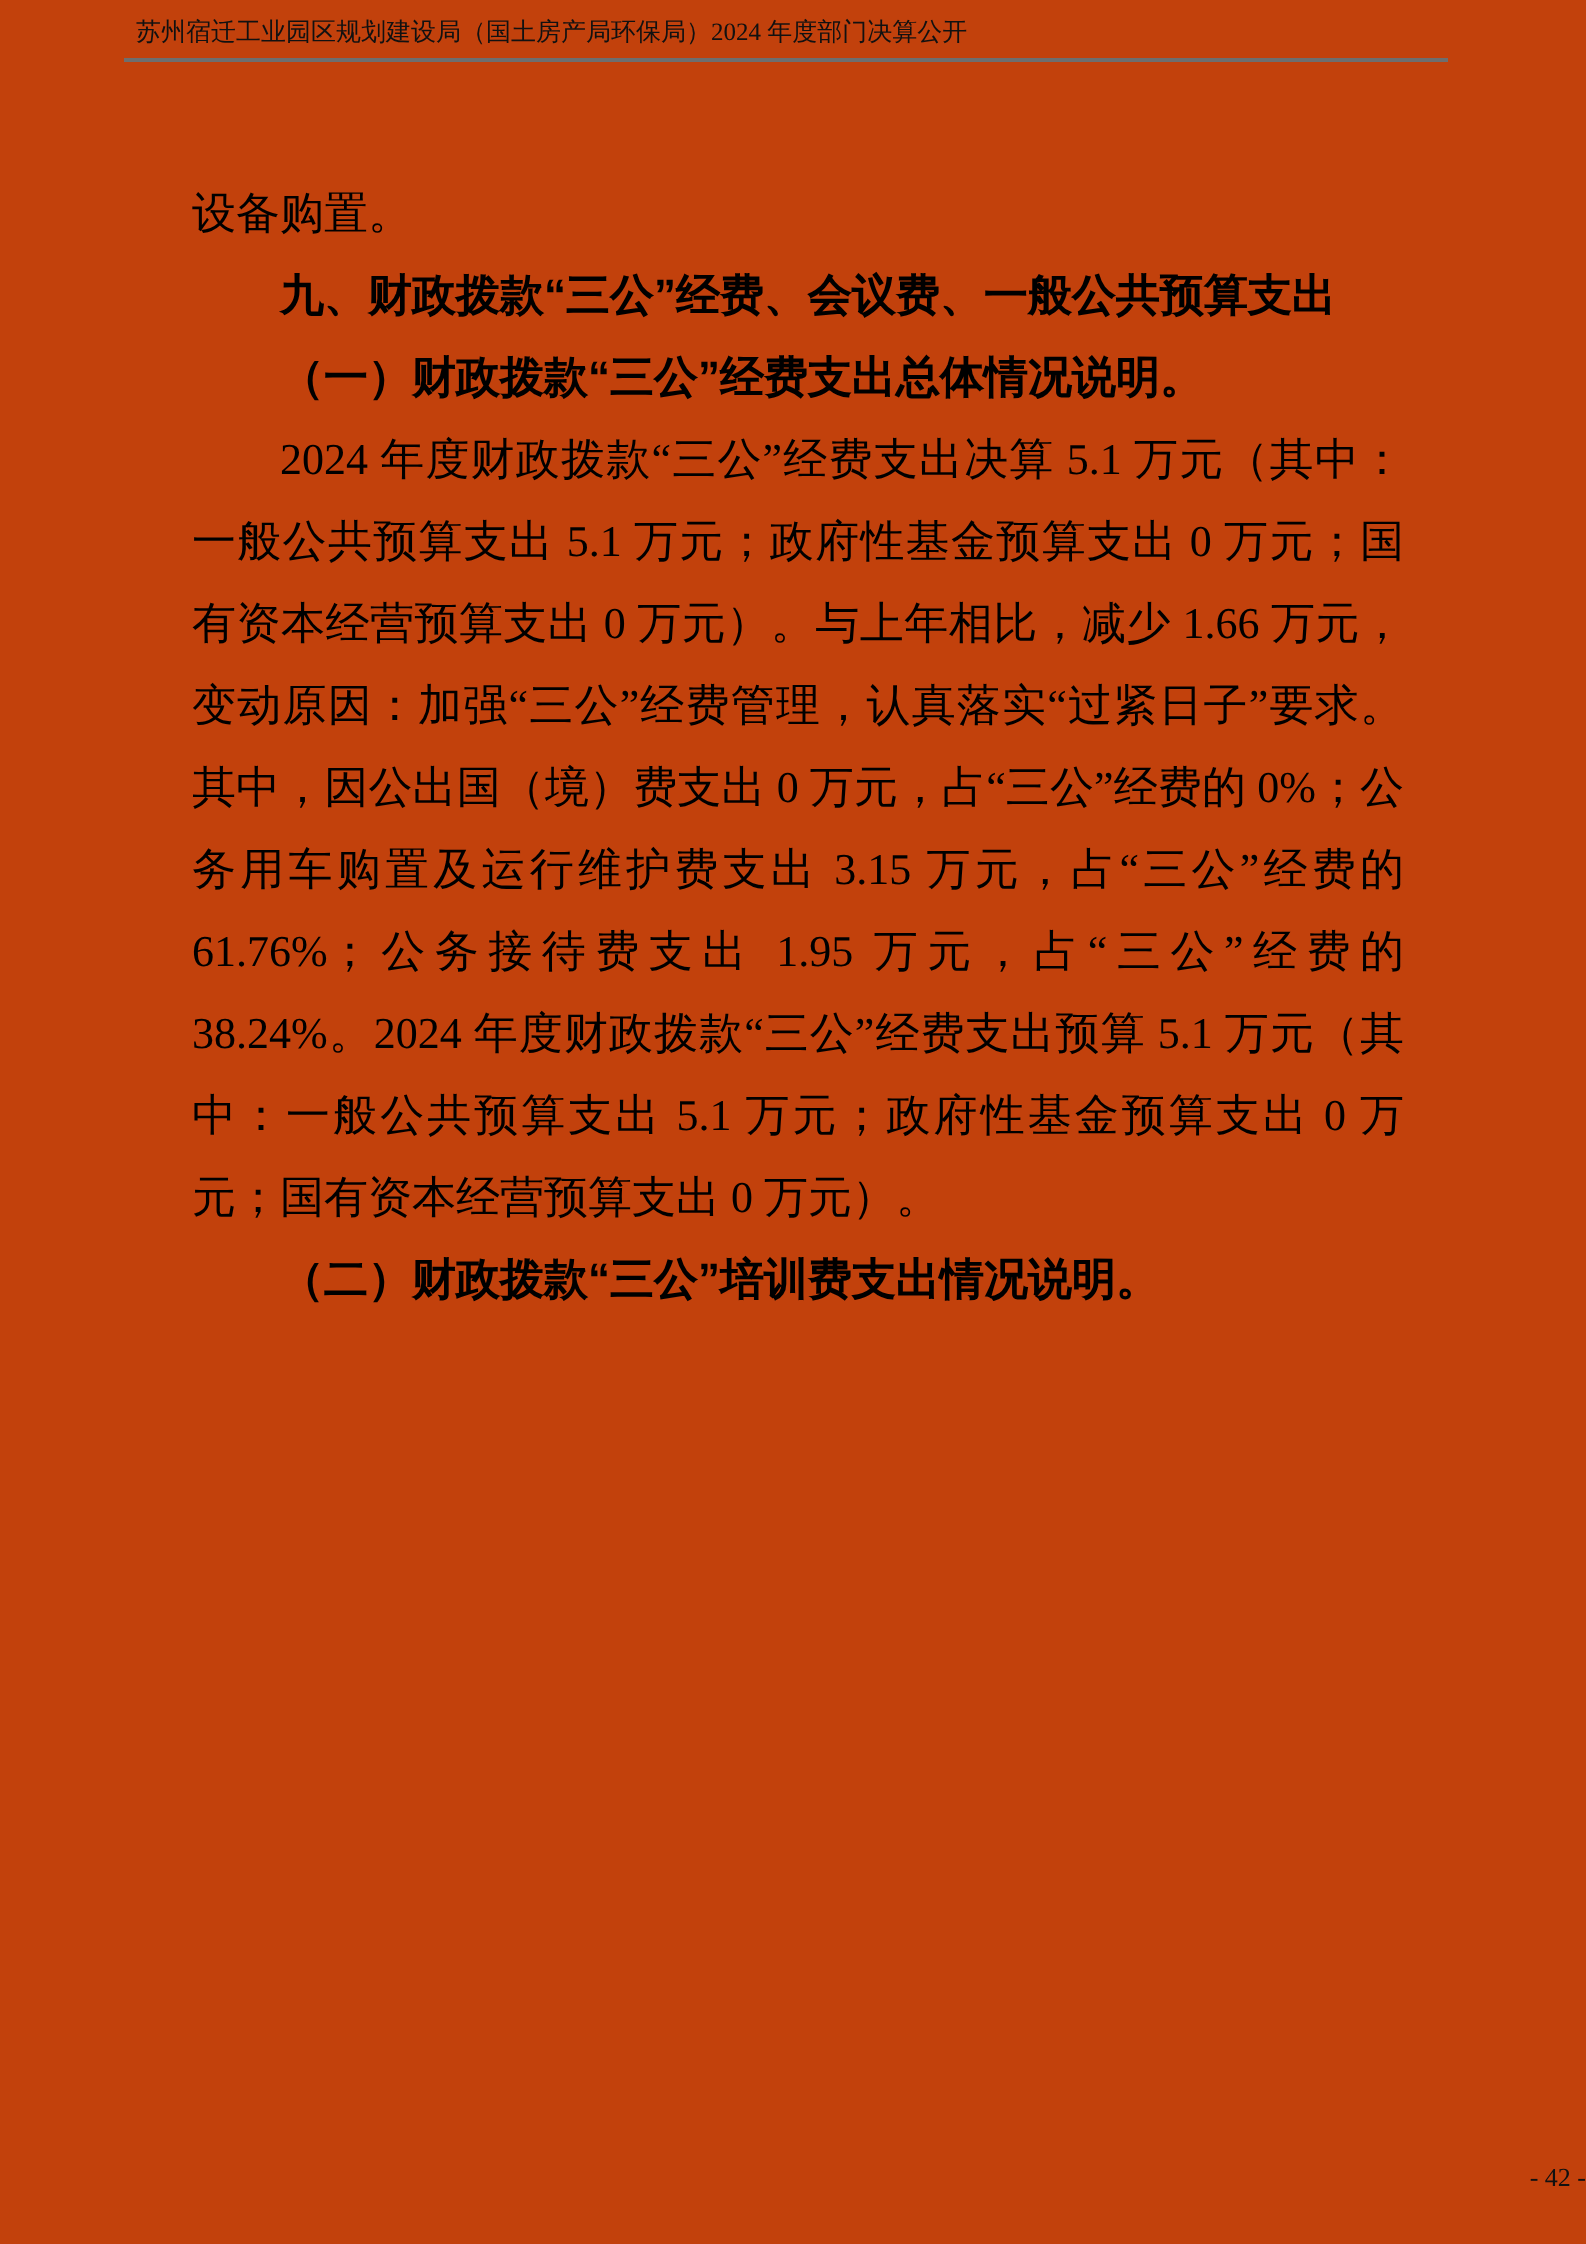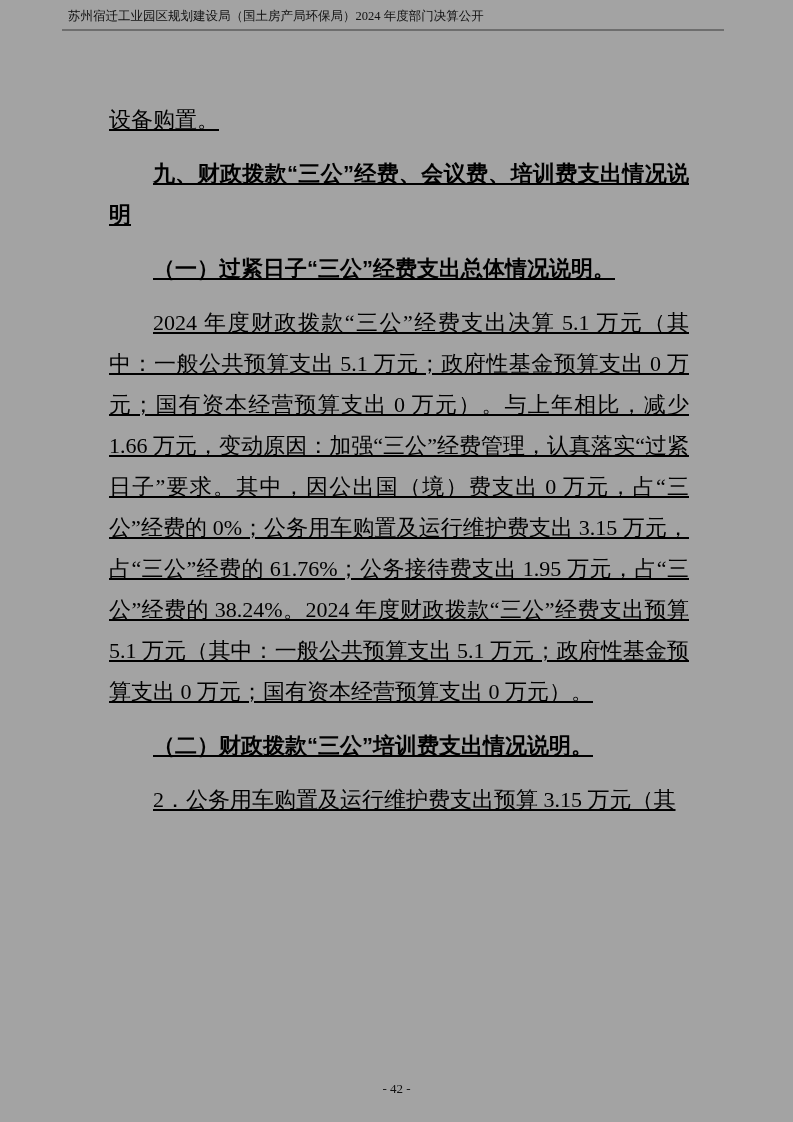--- a/index.html
+++ b/index.html
@@ -4,21 +4,21 @@
 <style>
   html, body {
     margin: 0;
     padding: 0;
     background: #ffffff;
   }
   .page {
     position: relative;
     width: 793px;
     height: 1122px;
-    background: #a3a3a3;
+    background: #c2410c;
     font-family: "Liberation Serif", "DejaVu Serif", serif;
     color: #000000;
     overflow: hidden;
   }
   .doc-header {
     position: absolute;
     left: 62px;
     top: 8px;
     width: 662px;
     padding-bottom: 5px;
@@ -36,56 +36,54 @@
     position: absolute;
     left: 96px;
     top: 86px;
     width: 606px;
     font-size: 22px;
     line-height: 41px;
     text-align: justify;
     text-justify: inter-ideograph;
   }
   .content p {
-    margin: 13px;
-    text-decoration: underline;
+    margin: 0;
   }
   .indent {
     text-indent: 44px;
   }
   .heading {
     font-weight: bold;
     font-family: "Liberation Sans", "DejaVu Sans", sans-serif;
   }
   .doc-footer {
     position: absolute;
     left: 0;
     top: 1080px;
     width: 793px;
-    text-align: center;
+    text-align: right;
     font-size: 13px;
     line-height: 18px;
     color: #111111;
   }
 </style>
 </head>
 <body>
 
 <div class="page">
 
   <div class="doc-header">
     <span class="doc-header-title">苏州宿迁工业园区规划建设局（国土房产局环保局）2024 年度部门决算公开</span>
   </div>
 
   <div class="content">
     <p class="body">设备购置。</p>
-    <p class="heading indent">九、财政拨款“三公”经费、会议费、培训费支出情况说明</p>
-    <p class="heading indent">（一）过紧日子“三公”经费支出总体情况说明。</p>
+    <p class="heading indent">九、财政拨款“三公”经费、会议费、一般公共预算支出</p>
+    <p class="heading indent">（一）财政拨款“三公”经费支出总体情况说明。</p>
     <p class="body indent">2024 年度财政拨款“三公”经费支出决算 5.1 万元（其中：一般公共预算支出 5.1 万元；政府性基金预算支出 0 万元；国有资本经营预算支出 0 万元）。与上年相比，减少 1.66 万元，变动原因：加强“三公”经费管理，认真落实“过紧日子”要求。其中，因公出国（境）费支出 0 万元，占“三公”经费的 0%；公务用车购置及运行维护费支出 3.15 万元，占“三公”经费的 61.76%；公务接待费支出 1.95 万元，占“三公”经费的 38.24%。2024 年度财政拨款“三公”经费支出预算 5.1 万元（其中：一般公共预算支出 5.1 万元；政府性基金预算支出 0 万元；国有资本经营预算支出 0 万元）。</p>
     <p class="heading indent">（二）财政拨款“三公”培训费支出情况说明。</p>
-    <p class="body indent">2．公务用车购置及运行维护费支出预算 3.15 万元（其</p>
   </div>
 
   <div class="doc-footer">
     <span>- 42 -</span>
   </div>
 
 </div>
 
 </body></html>

